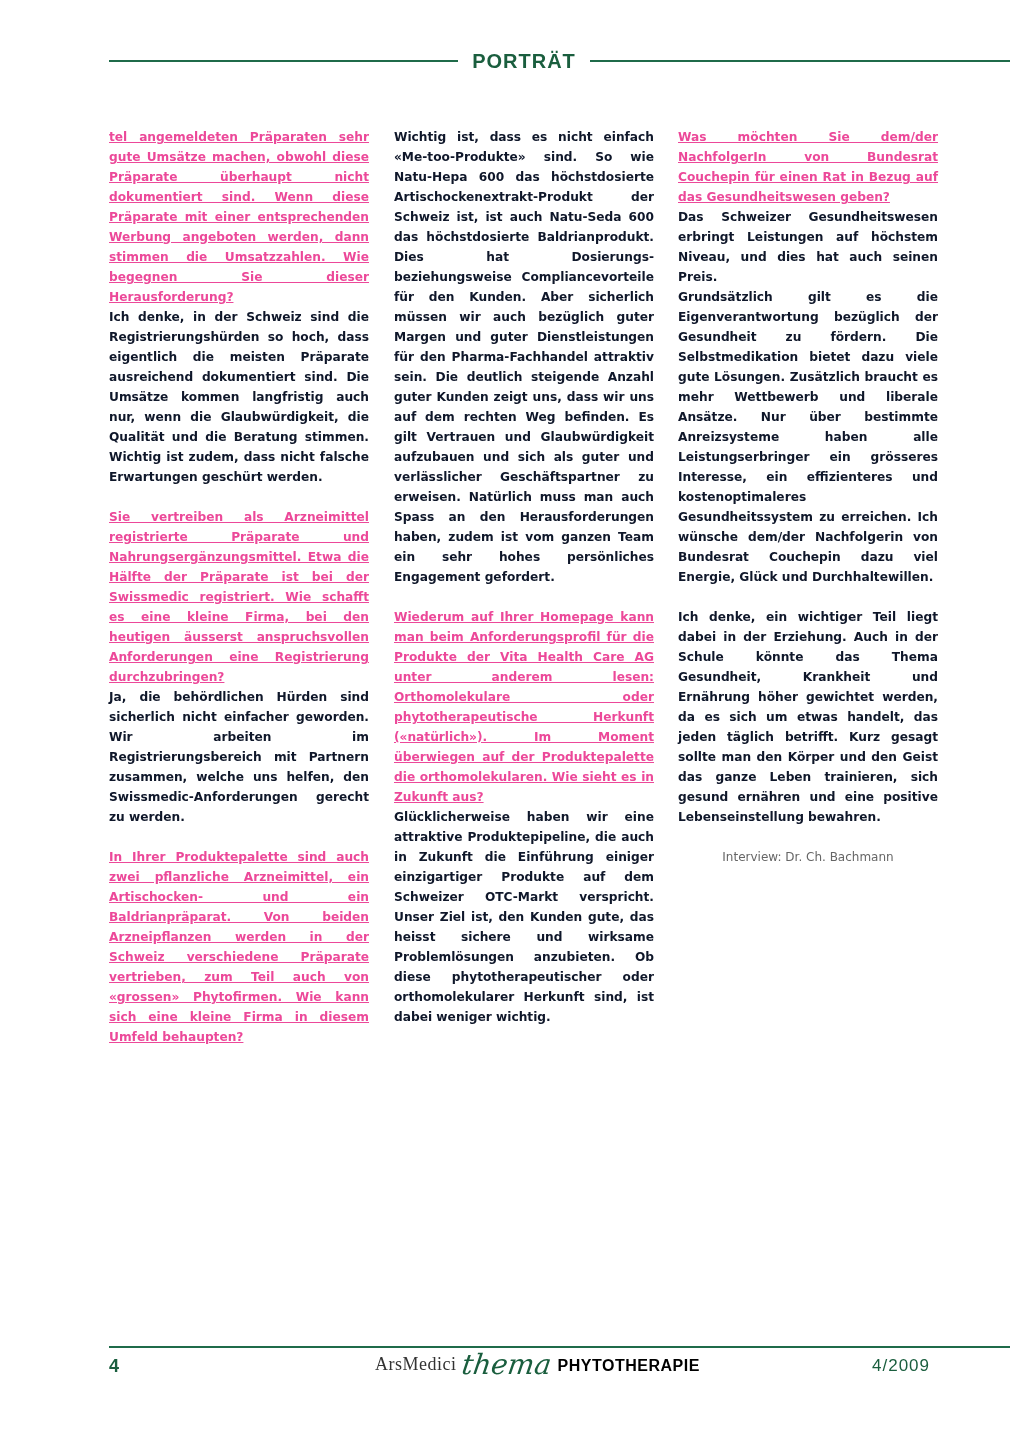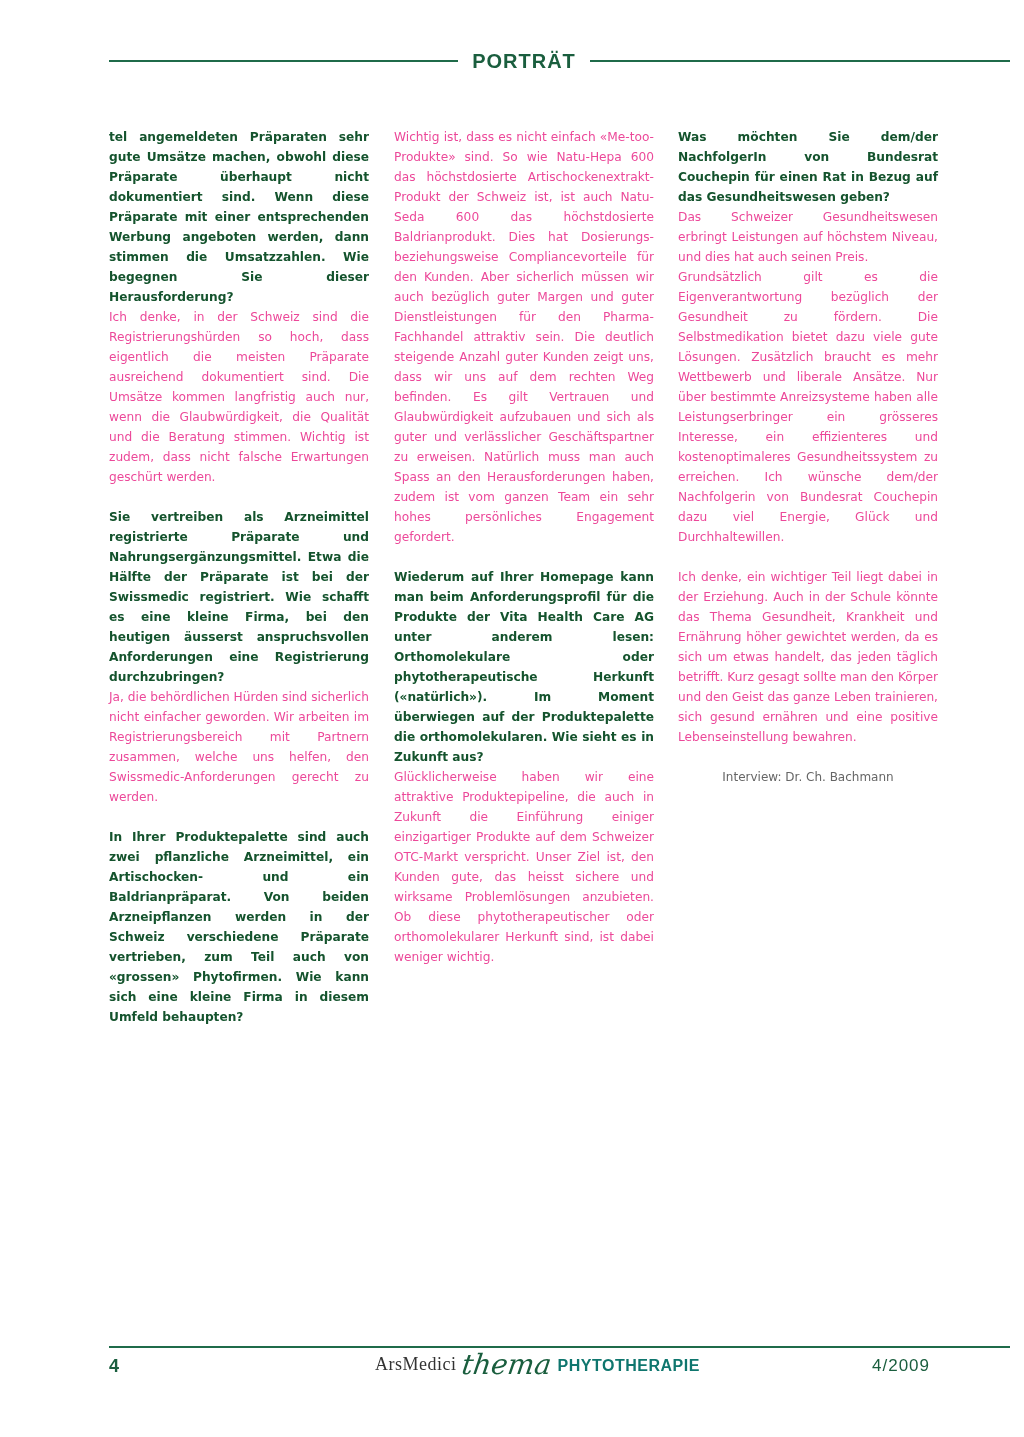--- a/index.html
+++ b/index.html
@@ -5,36 +5,36 @@
   html, body { margin: 0; padding: 0; background: #ffffff; }
   body { width: 1024px; height: 1437px; position: relative; overflow: hidden;
          font-family: "DejaVu Sans", "Liberation Sans", sans-serif; color: #222; }
   .rule { position: absolute; height: 2px; background: #1f6b4a; }
   .section-title { position: absolute; top: 50px; left: 458px; width: 132px; text-align: center;
                    font-family: "Liberation Sans", sans-serif; font-weight: bold; font-size: 20px;
                    letter-spacing: 1px; color: #1a5e3e; }
   .col { position: absolute; top: 127px; width: 260px; font-size: 12.2px; line-height: 20px;
          text-align: justify; hyphens: manual; }
   .col p { margin: 0; }
-  .q { font-weight: bold; color: #14532d; }
-  .a { color: #ec4899; }
+  .q { font-weight: bold; color: #ec4899; text-decoration: underline; }
+  .a { color: #0f172a; font-weight: bold; }
   .gap { height: 20px; }
   .credit { font-size: 12px; color: #666; margin-top: 14px; text-align: center; }
   .footer-rule { top: 1346px; left: 109px; width: 901px; }
   .page-num { position: absolute; top: 1356px; left: 109px; font-family: "Liberation Sans", sans-serif;
               font-weight: bold; font-size: 18px; color: #1a5e3e; }
   .issue { position: absolute; top: 1356px; left: 872px; font-family: "Liberation Sans", sans-serif;
            font-weight: normal; font-size: 17px; color: #1a5e3e; letter-spacing: 1px; }
   .logo { position: absolute; top: 1350px; left: 375px; display: flex; align-items: flex-end; }
   .logo .ars { font-family: "Liberation Serif", serif; font-size: 18px; color: #333; letter-spacing: 0.5px;
                margin-right: 6px; margin-bottom: 5px; }
   .logo .thema { font-family: "DejaVu Serif", serif; font-style: italic; font-size: 28px; color: #1a5e3e;
                  transform: skewX(-8deg); margin-right: 6px; line-height: 30px; }
   .logo .phyto { font-family: "Liberation Sans", sans-serif; font-weight: bold; font-size: 16px;
-                 color: #0f766e; margin-bottom: 5px; letter-spacing: 0.5px; }
+                 color: #000000; margin-bottom: 5px; letter-spacing: 0.5px; }
 </style>
 </head>
 <body>
 
 <div class="rule" style="top:60px; left:109px; width:349px;"></div>
 <div class="section-title">PORTRÄT</div>
 <div class="rule" style="top:60px; left:590px; width:420px;"></div>
 
 <div class="col" style="left:109px;">
   <p class="q">tel angemeldeten Präparaten sehr gute Umsätze machen, obwohl diese Präparate überhaupt nicht dokumentiert sind. Wenn diese Präparate mit einer entsprechenden Werbung angeboten werden, dann stimmen die Umsatzzahlen. Wie begegnen Sie dieser Herausforderung?</p>

